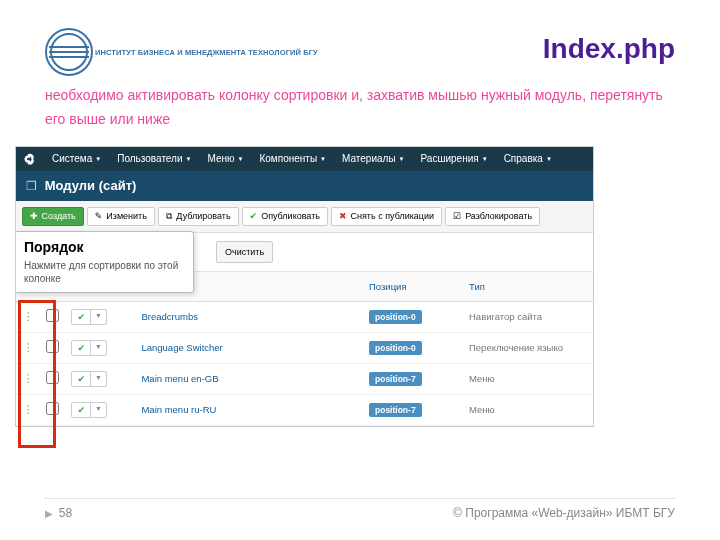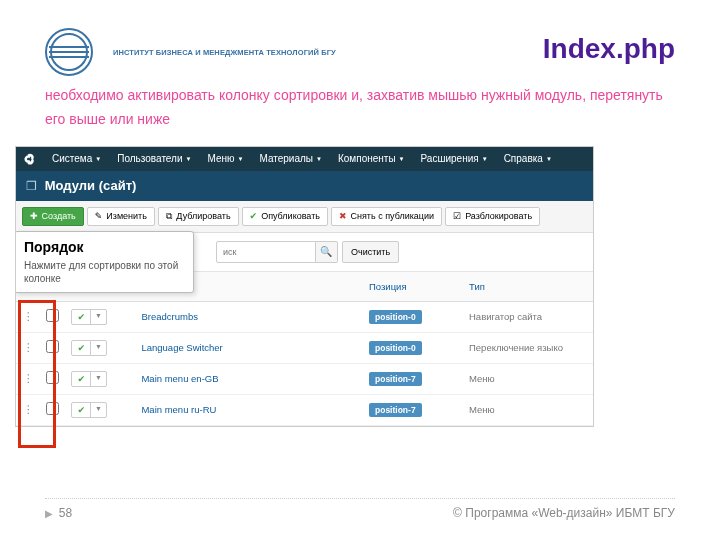--- a/index.html
+++ b/index.html
@@ -1,18 +1,18 @@
 <!DOCTYPE html>
 <html><head>
 <meta charset="utf-8">
 <style>
   * { margin:0; padding:0; box-sizing:border-box; }
   body { width:720px; height:540px; background:#fff; font-family:Verdana,Arial,sans-serif; position:relative; }
   .header { display:flex; align-items:flex-start; justify-content:space-between; padding:28px 45px 6px 45px; }
-  .logo-block { display:flex; align-items:center; gap:20px; }
+  .logo-block { display:flex; align-items:center; gap:2px; }
   .logo-circle { width:48px; height:48px; border:2px solid #3a72a4; border-radius:50%; display:flex; align-items:center; justify-content:center; position:relative; }
   .logo-circle::before { content:""; width:34px; height:34px; border:2px solid #3a72a4; border-radius:50%; position:absolute; }
   .logo-circle::after { content:""; width:40px; height:2px; background:#3a72a4; position:absolute; box-shadow:0 -5px 0 #3a72a4,0 5px 0 #3a72a4; }
   .logo-text { font-size:7.5px; line-height:1.2; color:#3a72a4; font-weight:600; letter-spacing:0.1px; }
   .title-main { font-size:28px; font-weight:700; color:#4c1d95; margin-top:5px;}
   .desc { font-size:14px; color:#ec4899; padding:2px 45px 8px 45px; line-height:1.7; }
   .screenshot { margin:6px 0 0 15px; width:579px; border:1px solid #ccc; font-size:10px; overflow:hidden; }
   .top-menu { background:#1a3a4a; color:#fff; display:flex; align-items:center; height:24px; }
   .jicon { width:28px; display:flex; justify-content:center; align-items:center; font-size:12px;}
   .jicon svg{ width:14px; height:14px; }
@@ -89,25 +89,25 @@
       </div>
     <div class="m-item">
         <span>Пользователи</span>
         <span class="caret">▼</span>
       </div>
     <div class="m-item">
         <span>Меню</span>
         <span class="caret">▼</span>
       </div>
     <div class="m-item">
+        <span>Компоненты</span>
+        <span class="caret">▼</span>
+      </div>
+    <div class="m-item">
         <span>Материалы</span>
-        <span class="caret">▼</span>
-      </div>
-    <div class="m-item">
-        <span>Компоненты</span>
         <span class="caret">▼</span>
       </div>
     <div class="m-item">
         <span>Расширения</span>
         <span class="caret">▼</span>
       </div>
     <div class="m-item">
         <span>Справка</span>
         <span class="caret">▼</span>
       </div>
@@ -141,26 +141,20 @@
         <span class="ico">☑</span>
         <span>Разблокировать</span>
       </button>
   </div>
   <div class="search-row">
     <div class="tooltip-box">
       <div class="tt-title">Порядок</div>
       <div class="tt-body">Нажмите для сортировки по этой колонке</div>
     </div>
     <div class="search-pad"></div>
-    <div class="search-box">
-      <input type="text" placeholder="иск" style="">
-      <div class="go">
-          <span>🔍</span>
-        </div>
-    </div>
     <button class="btn tool">Очистить</button>
   </div>
   <table class="tbl">
     <thead>
         <tr>
       <th class="sort-col">
             <div class="sort-head">
               <span class="updn">▲<br>▼</span>
               <span style="font-size:7px;">▴</span>
             </div>

